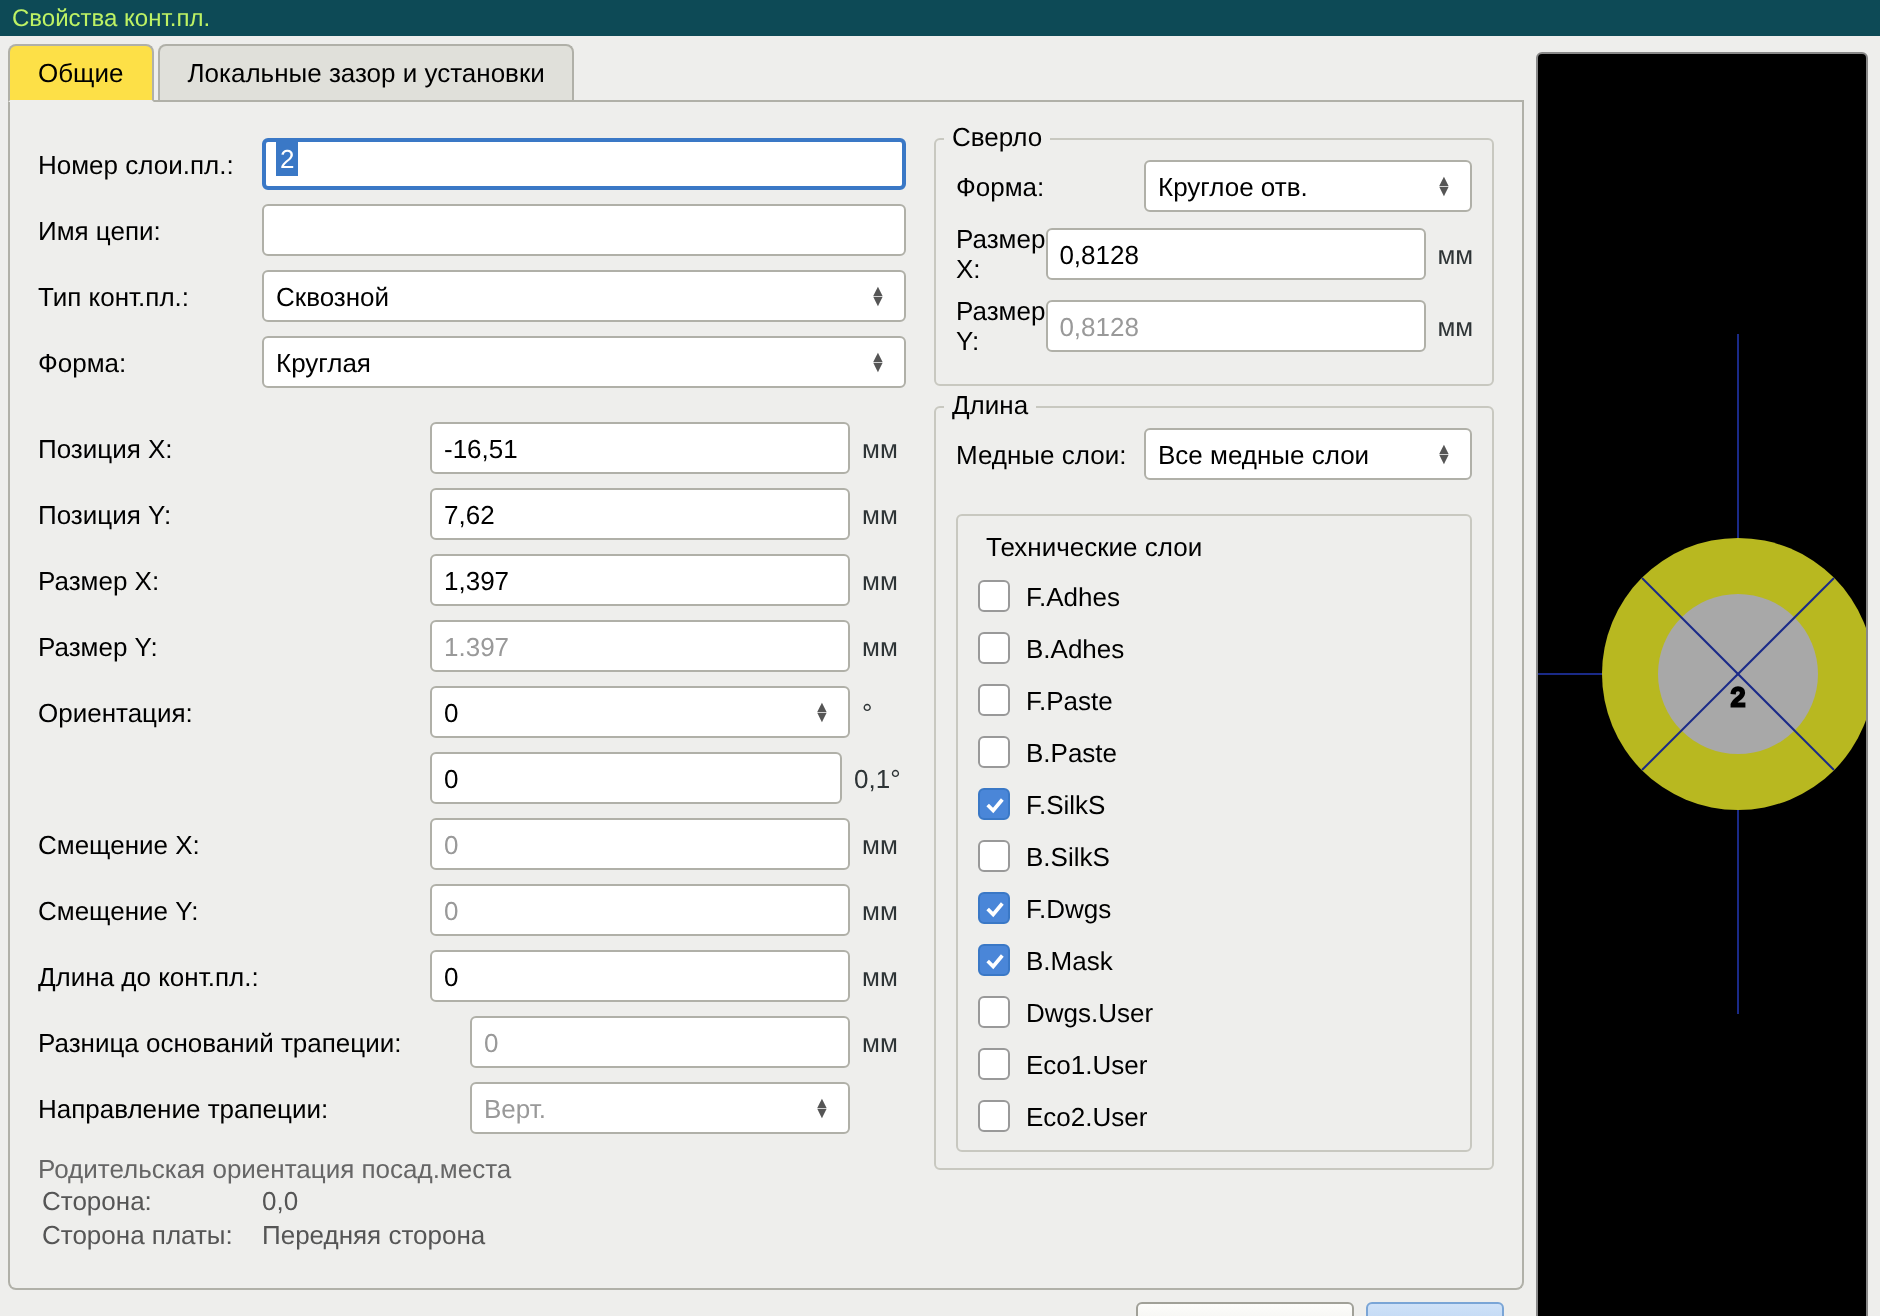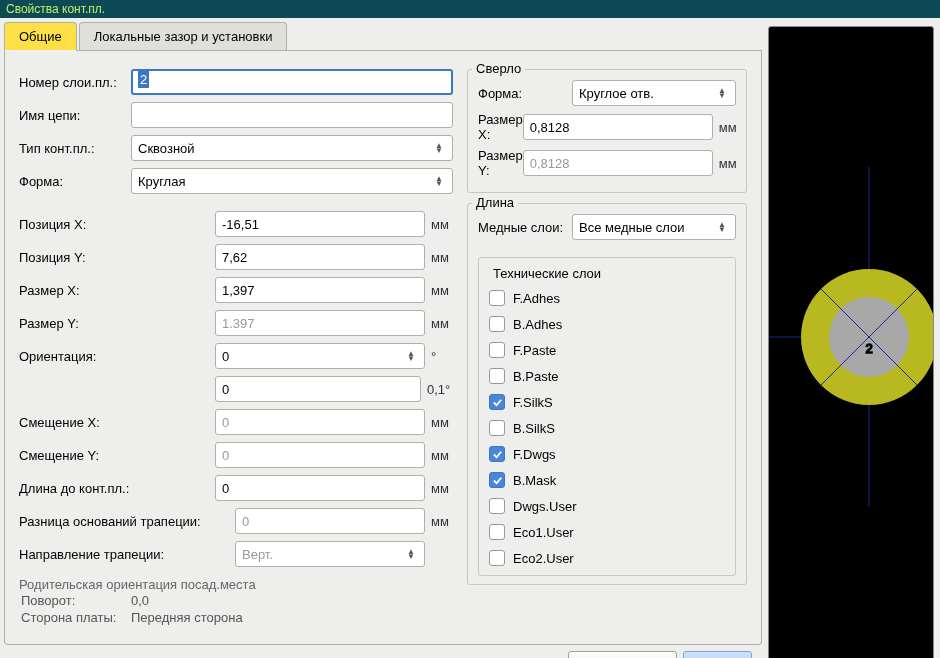--- a/index.html
+++ b/index.html
@@ -139,21 +139,21 @@
             <div class="form-label-wide" style="width:216px">Направление трапеции:</div>
             <div class="combo" style="color:#999">
                 <span>Верт.</span>
                 <span class="combo-arrow">▲<br>▼</span>
               </div>
               <span class="unit"></span>
           </div>
           <div class="parent-block">
             <div style="color:#666">Родительская ориентация посад.места</div>
             <div class="parent-row">
-                <div class="pk">Поворот:</div>
+                <div class="pk">Сторона:</div>
                 <div>0,0</div>
               </div>
             <div class="parent-row">
                 <div class="pk">Сторона платы:</div>
                 <div>Передняя сторона</div>
               </div>
           </div>
         </div>
 
         <div class="col-right">

